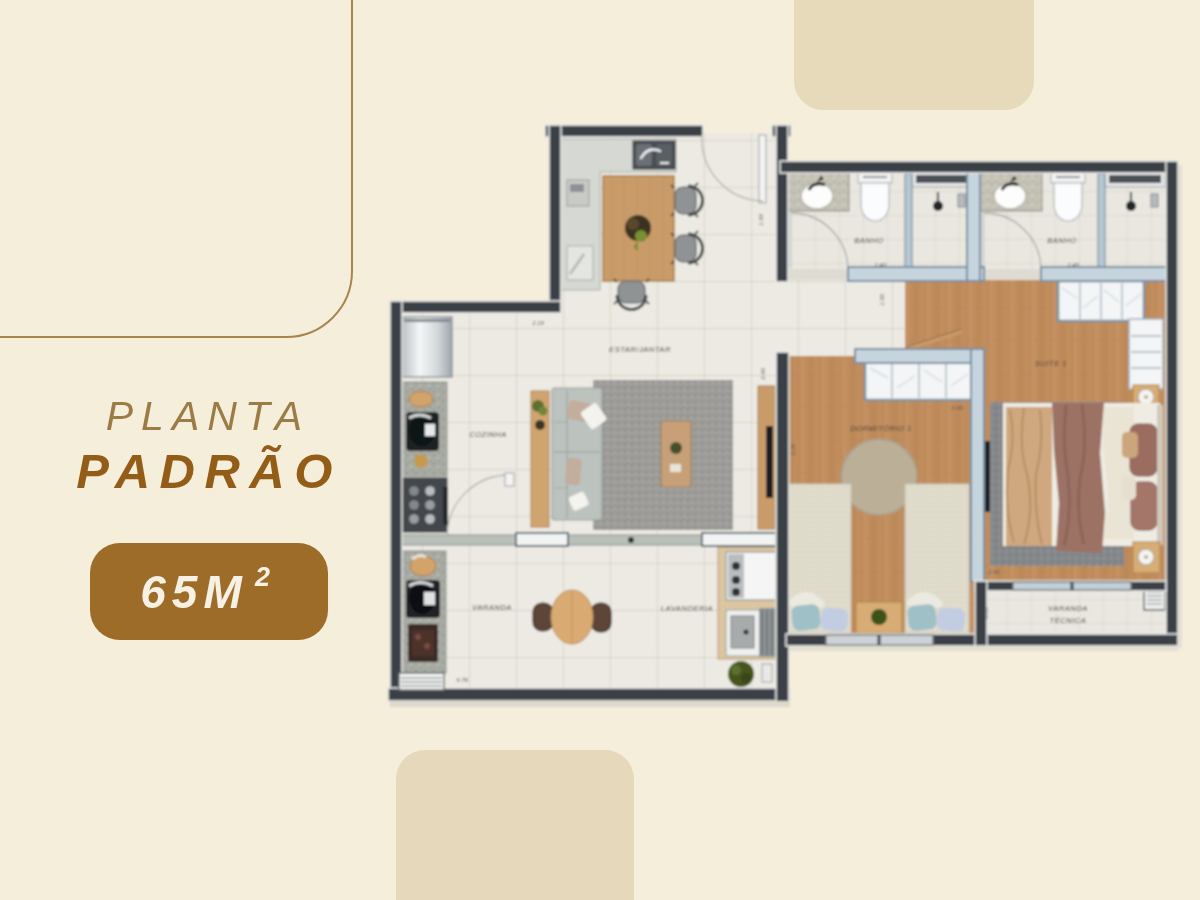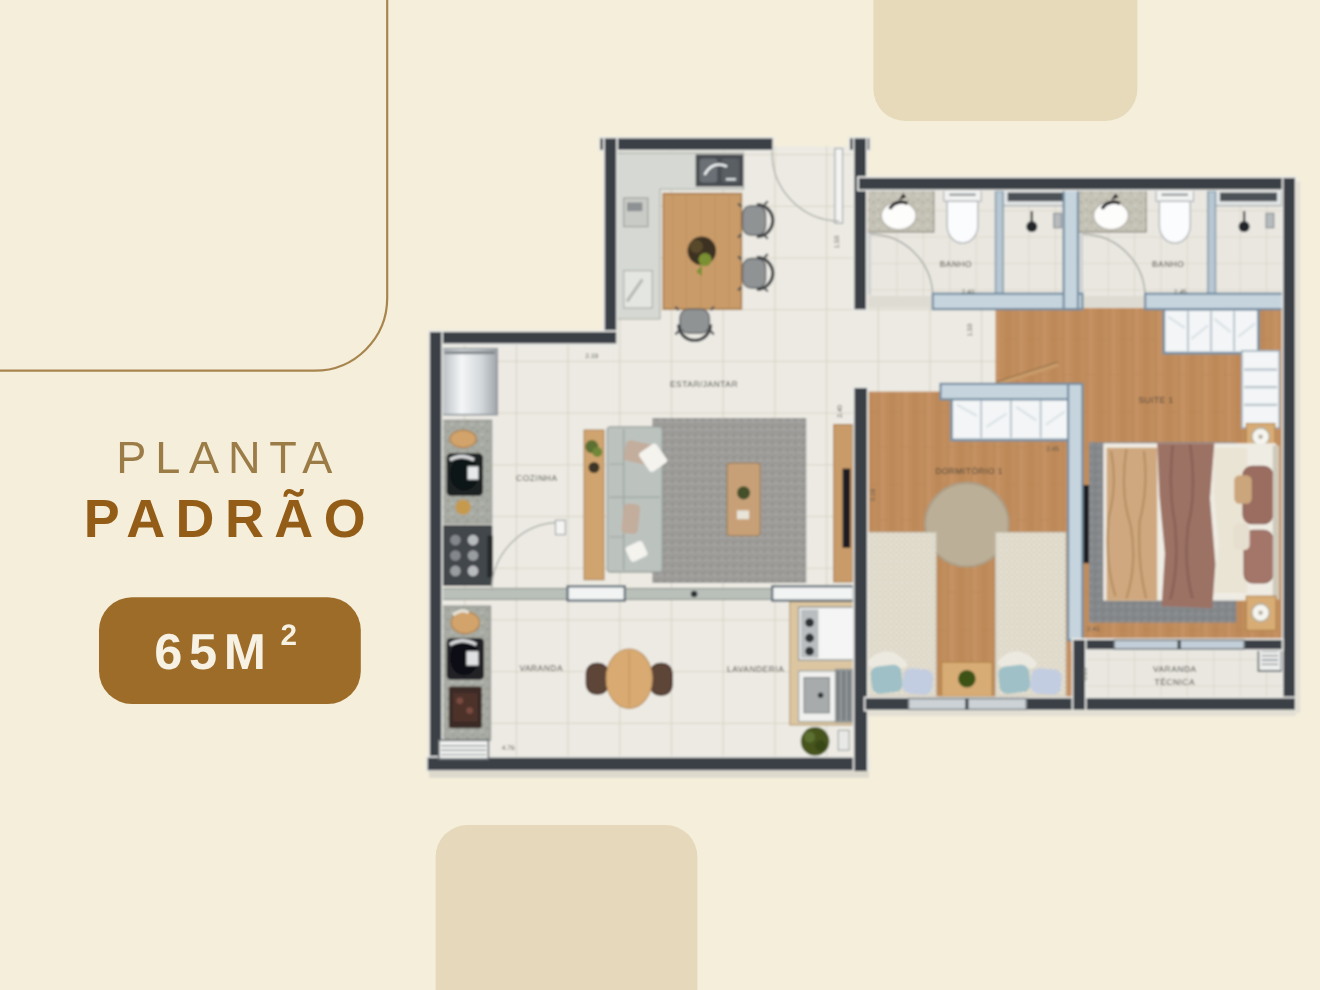--- a/index.html
+++ b/index.html
@@ -1,17 +1,17 @@
 <!DOCTYPE html>
 <html><head>
 <meta charset="utf-8">
 <style>
   html,body{margin:0;padding:0;width:1200px;height:900px;overflow:hidden;
     background:#f4eedb;font-family:"Liberation Sans", sans-serif;}
-  #stage{position:relative;width:1024px;height:900px;}
+  #stage{position:relative;width:1024px;height:900px;font-style:italic;}
   svg{position:absolute;left:0;top:0;}
 </style>
 </head>
 <body>
 <div id="stage">
 <svg width="1200" height="900" viewBox="0 0 1200 900">
 <defs>
   <filter id="soft" x="-5%" y="-5%" width="110%" height="110%">
     <feGaussianBlur stdDeviation="1.0"></feGaussianBlur>
   </filter>

